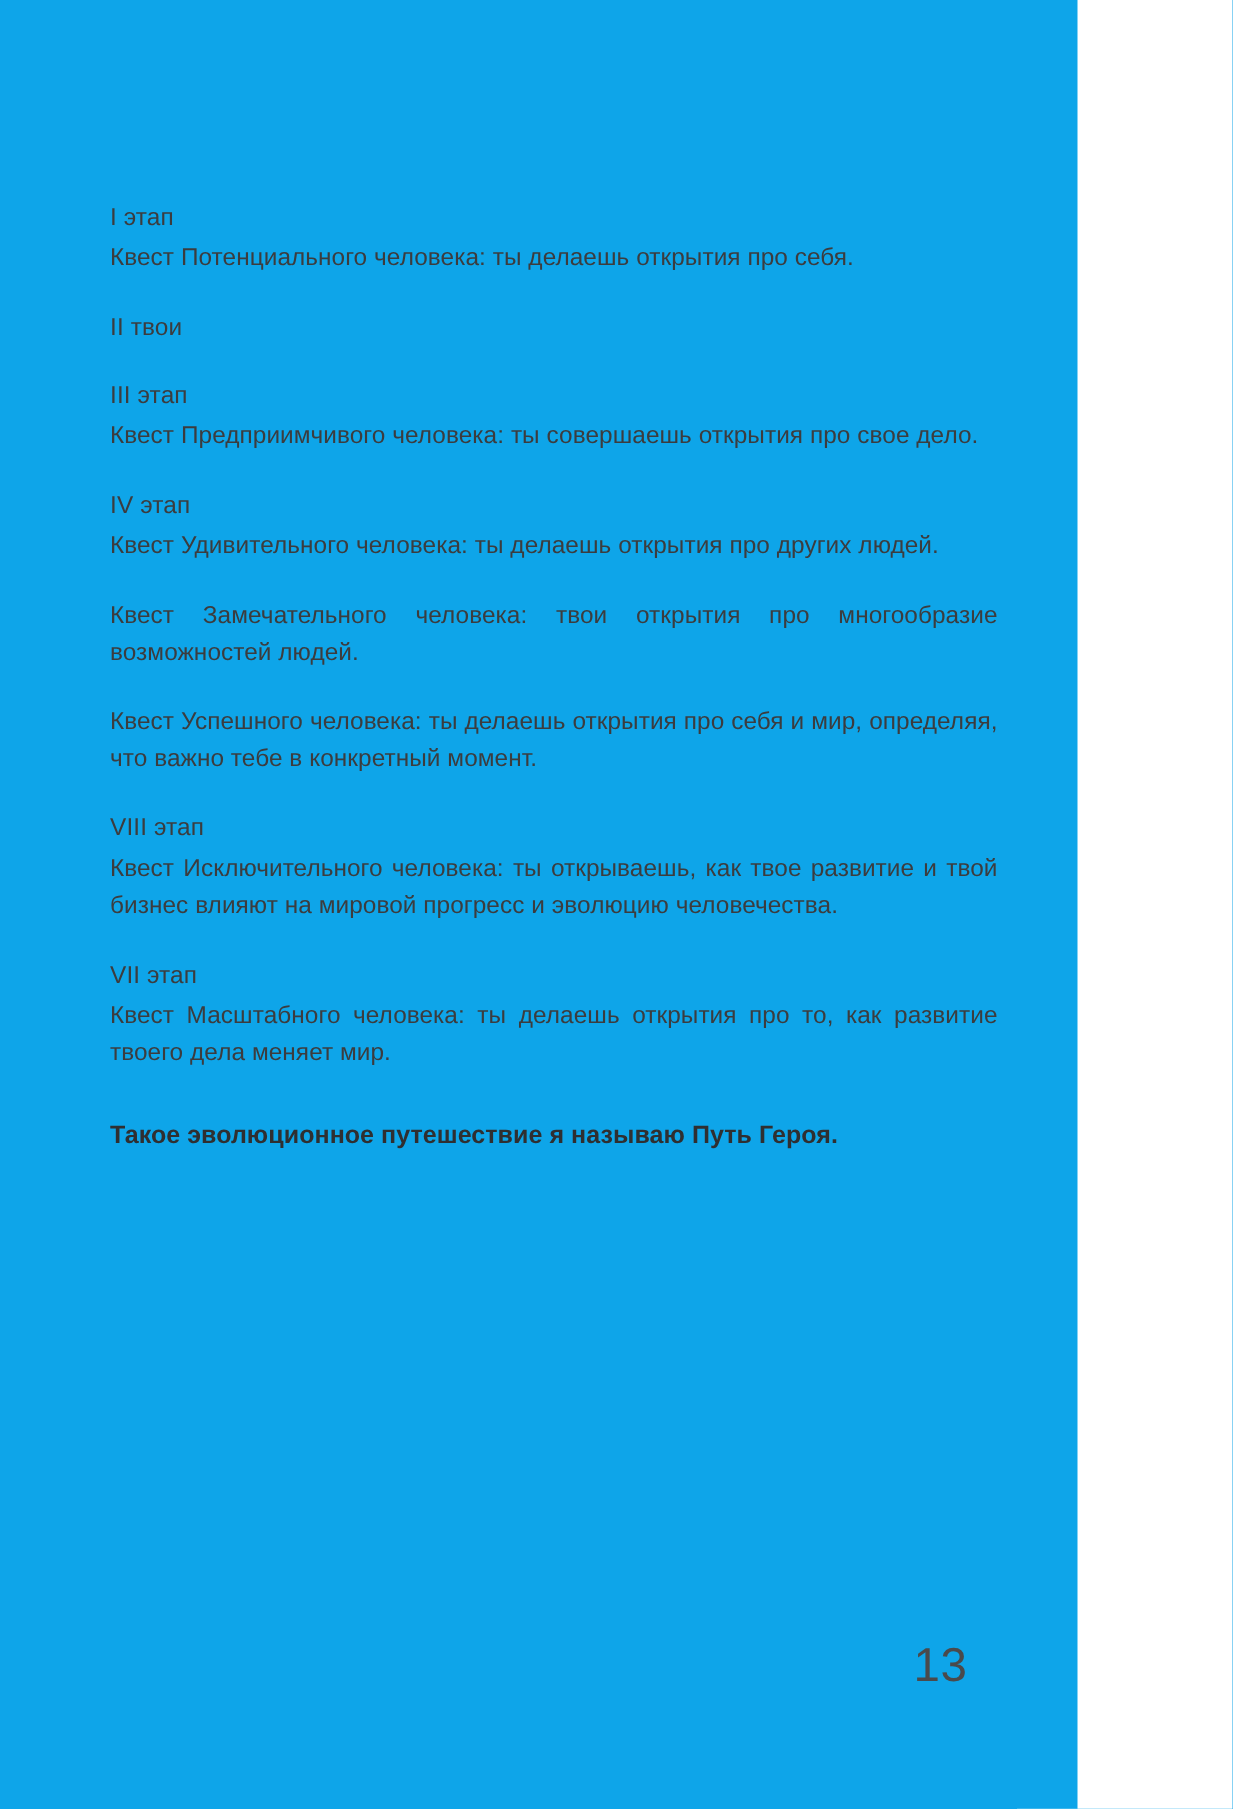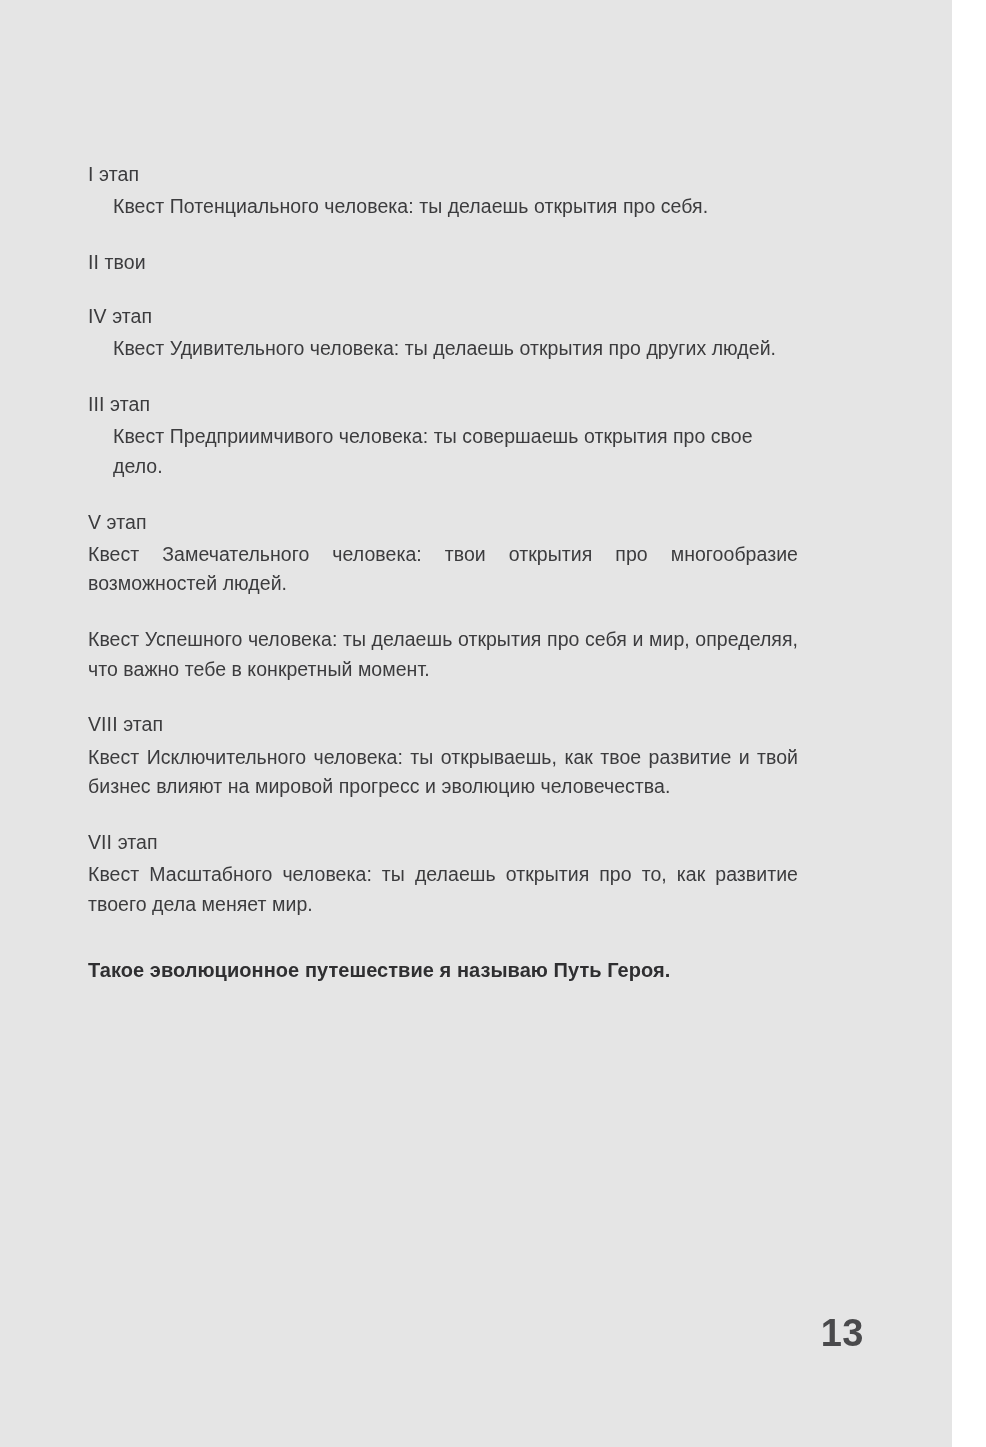--- a/index.html
+++ b/index.html
@@ -12,23 +12,23 @@
     background: #ffffff;
     font-family: "Liberation Sans", sans-serif;
     color: #3a3a3c;
     position: relative;
     overflow: hidden;
   }
   .page {
     position: absolute;
     left: 0;
     top: 0;
-    width: 952px;
+    width: 862px;
     height: 1447px;
-    background: #e5e5e5;
+    background: #0ea5e9;
   }
   .content {
     position: absolute;
     left: 88px;
     top: 160px;
     width: 710px;
   }
   .stage {
     margin-bottom: 26px;
   }
@@ -42,36 +42,35 @@
   .stage-text {
     font-size: 19.5px;
     line-height: 1.52;
     color: #3c3c3e;
     text-align: justify;
     text-justify: inter-word;
     letter-spacing: 0.05px;
   }
   .stage-text.nojustify {
     text-align: left;
-    margin-left: 25px;
   }
   .closing {
     margin-top: 36px;
     font-size: 20px;
     line-height: 1.5;
     color: #2f2f31;
     font-weight: 600;
     letter-spacing: 0.05px;
   }
   .page-number {
     position: absolute;
     right: 88px;
     bottom: 92px;
     font-size: 38px;
-    font-weight: bold;
+    font-weight: normal;
     color: #4a4a4c;
     letter-spacing: 0.5px;
   }
 </style>
 </head>
 <body>
 
 <div class="page">
 
   <div class="content">
@@ -79,31 +78,30 @@
     <div class="stage">
       <div class="stage-title">I этап</div>
       <div class="stage-text nojustify">Квест Потенциального человека: ты делаешь открытия про себя.</div>
     </div>
 
     <div class="stage">
       <div class="stage-title">II твои</div>
     </div>
 
     <div class="stage">
+      <div class="stage-title">III этап</div>
+      <div class="stage-text nojustify">Квест Предприимчивого человека: ты совершаешь открытия про свое дело.</div>
+    </div>
+
+    <div class="stage">
       <div class="stage-title">IV этап</div>
       <div class="stage-text nojustify">Квест Удивительного человека: ты делаешь открытия про других людей.</div>
     </div>
 
     <div class="stage">
-      <div class="stage-title">III этап</div>
-      <div class="stage-text nojustify">Квест Предприимчивого человека: ты совершаешь открытия про свое дело.</div>
-    </div>
-
-    <div class="stage">
-      <div class="stage-title">V этап</div>
       <div class="stage-text">Квест Замечательного человека: твои открытия про многообразие возможностей людей.</div>
     </div>
 
     <div class="stage">
       <div class="stage-text">Квест Успешного человека: ты делаешь открытия про себя и мир, определяя, что важно тебе в конкретный момент.</div>
     </div>
 
     <div class="stage">
       <div class="stage-title">VIII этап</div>
       <div class="stage-text">Квест Исключительного человека: ты открываешь, как твое развитие и твой бизнес влияют на мировой прогресс и эволюцию человечества.</div>

